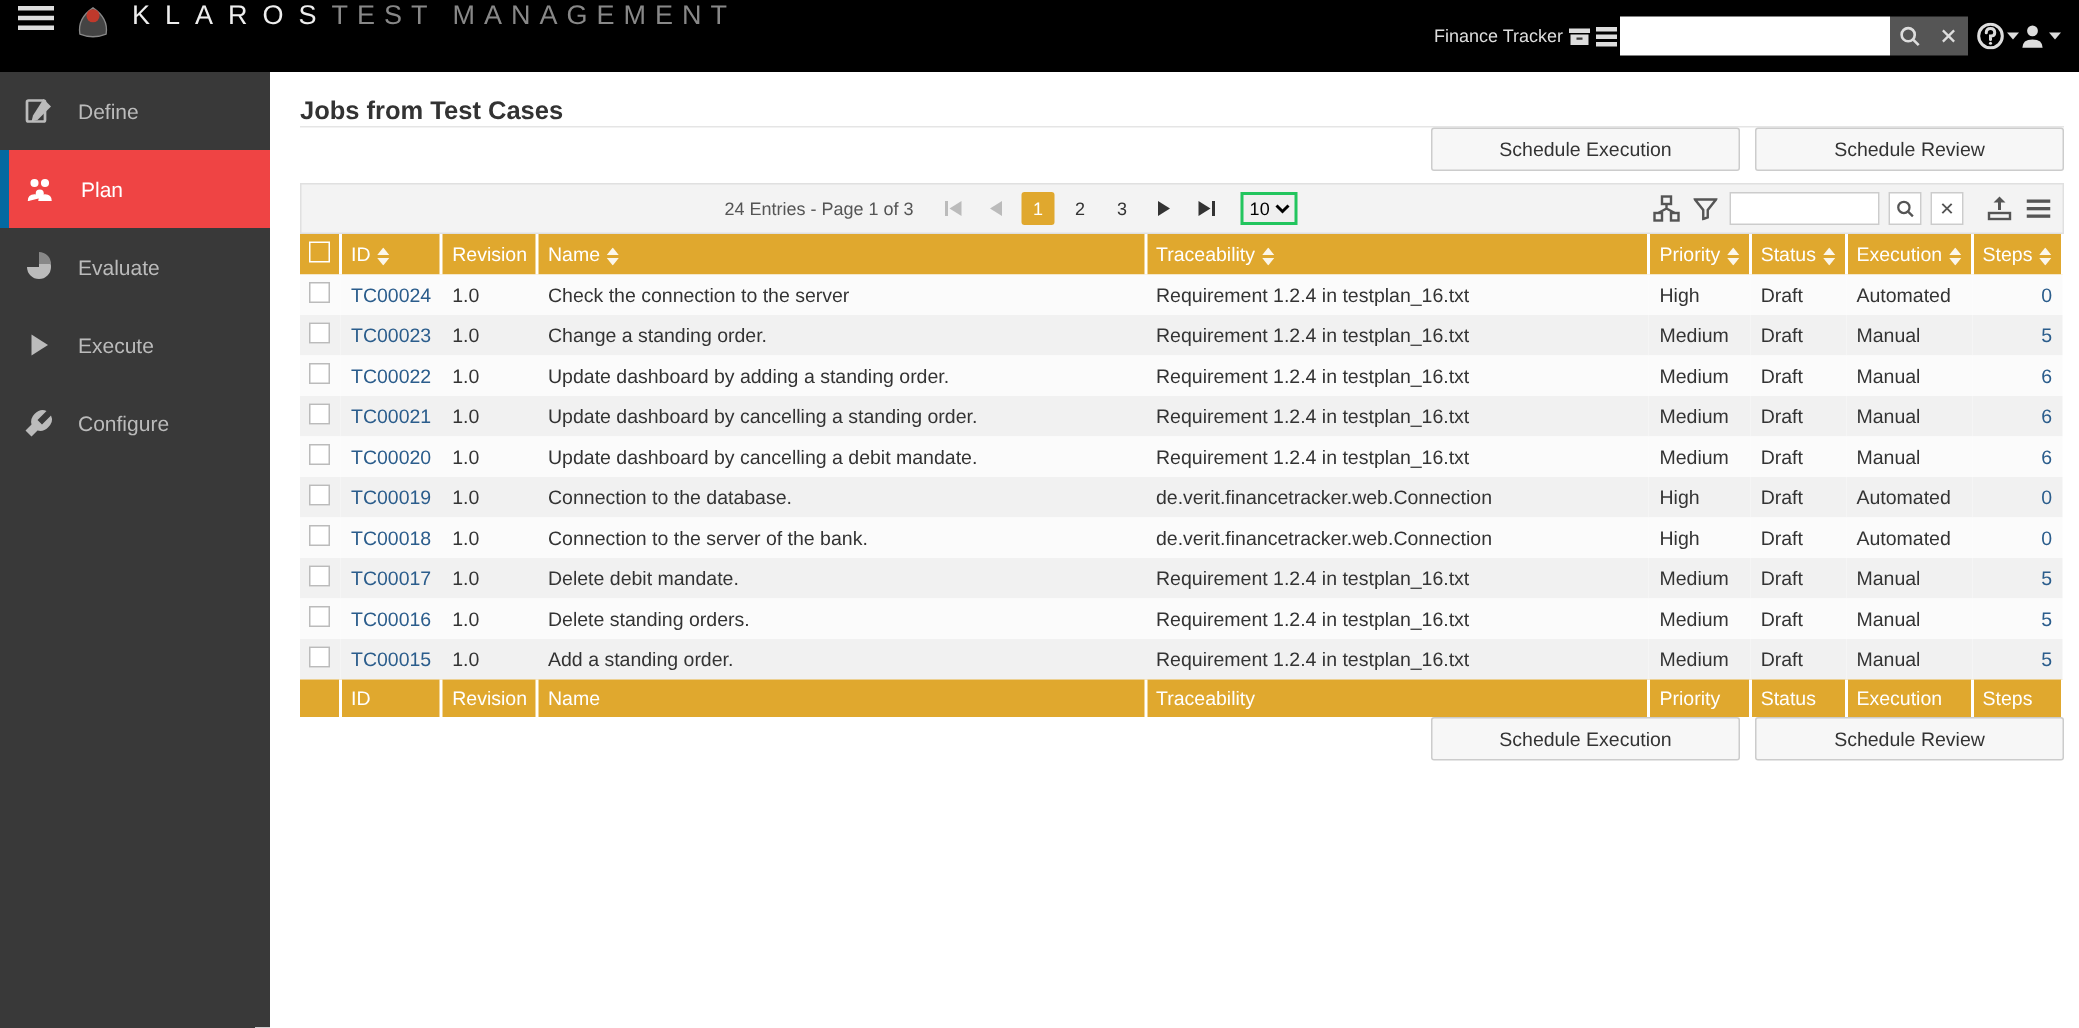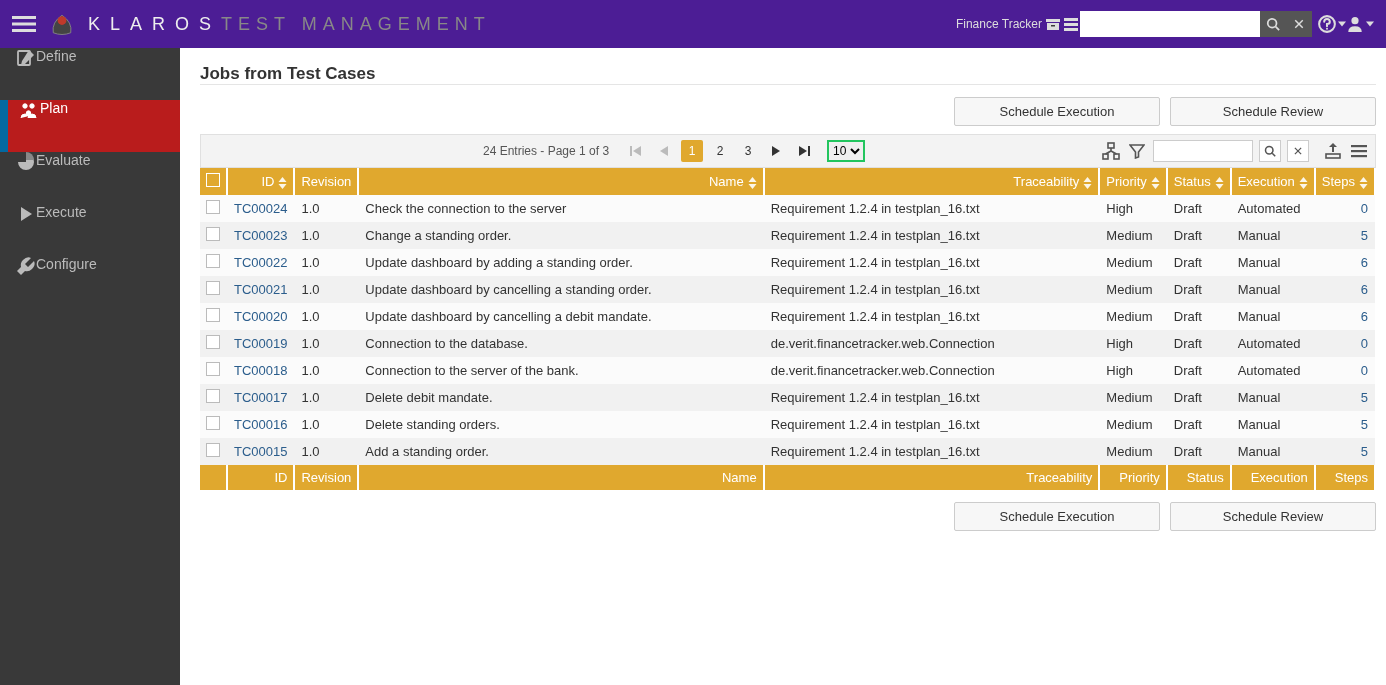--- a/index.html
+++ b/index.html
@@ -1,59 +1,59 @@
 <!DOCTYPE html>
 <html><head>
 <meta charset="utf-8">
 <style>
   * { box-sizing: border-box; margin: 0; padding: 0; }
   html, body { width: 1386px; height: 685px; font-family: Arial, Helvetica, sans-serif; font-size: 13px; color: #333; background: #fff; }
   
-  .topbar { height: 48px; background: #4c1d95; display: flex; align-items: center; padding: 0 12px; color: #ddd; }
+  .topbar { height: 48px; background: #000000; display: flex; padding: 0 12px; color: #ddd; }
   .hamburger { width: 24px; height: 24px; cursor: pointer; margin-right: 12px; }
   .hamburger svg { display:block; }
   .logo { width: 28px; height: 28px; margin-right: 12px; }
   .brand { font-size: 18px; letter-spacing: 10px; color: #eee; }
   .brand-sub { font-size: 18px; letter-spacing: 6px; color: #888; margin-left: 0; }
   .top-right { margin-left: auto; display: flex; align-items: center; }
   .proj-name { color: #ddd; font-size: 12px; margin-right: 2px; }
   .top-icon { width: 18px; height: 18px; display:flex; align-items:center; justify-content:center; cursor:pointer; color:#ddd; }
   .top-icon svg { display:block; }
   .top-search { height: 26px; background:#fff; width: 180px; border:none; padding: 0 6px; font-size:12px; }
   .top-search-btn { width: 26px; height: 26px; background:#555; display:flex; align-items:center; justify-content:center; cursor:pointer; }
   .top-clear-btn { width: 26px; height: 26px; background:#555; display:flex; align-items:center; justify-content:center; cursor:pointer; margin-right:6px;}
   .help, .user { display:flex; align-items:center; gap:2px; cursor:pointer; }
   
   .layout { display:flex; height: calc(100% - 48px); }
   .sidebar { width: 180px; background:#393939; color:#bbb; flex-shrink:0; }
-  .side-item { display:flex; align-items:flex-start; gap:0; height:52px; padding: 0 16px; cursor:pointer; font-size:14px; }
-  .side-item.active { background:#b91c1c; color:#fff; border-left:8px solid #0369a1; padding-left:12px; }
+  .side-item { display:flex; align-items:center; gap:16px; height:52px; padding: 0 16px; cursor:pointer; font-size:14px; }
+  .side-item.active { background:#ef4444; color:#fff; border-left:6px solid #0369a1; padding-left:12px; }
   .side-item svg { width:20px; height:20px; }
   .side-item.active svg { fill:#fff; stroke:#fff; }
   
   .main { flex:1; padding: 16px 10px 20px 20px; overflow:auto; }
   .page-title { font-size: 17px; font-weight:bold; color:#333; border-bottom:1px solid #e5e5e5; }
-  .btn-row { display:flex; justify-content:flex-end; gap:10px; margin-top:12px; margin-bottom:8px; }
+  .btn-row { display:flex; justify-content:flex-end; gap:10px; margin-bottom:8px; }
   .btn { background:#f7f7f7; border:1px solid #ccc; padding: 6px 0; width:206px; text-align:center; cursor:pointer; font-size:13px; color:#333; border-radius:2px; }
   
   .tbl-toolbar { height:34px; background:#f3f3f3; border:1px solid #e0e0e0; display:flex; align-items:center; padding: 0 6px; gap:6px; font-size:12px; color:#555; }
   .spacer-flex { flex:1; }
   .pag-text { margin-right:10px; }
   .pag-btn { width:22px; height:22px; display:flex; align-items:center; justify-content:center; cursor:pointer; }
   .pag-btn.disabled { opacity:0.35; cursor:default; }
   .page-num { width:22px; height:22px; display:flex; align-items:center; justify-content:center; cursor:pointer; color:#333; font-size:12px; border-radius:2px; }
   .page-num.active { background:#e0a82e; color:#fff; }
   .page-size { height:22px; border:2px solid #22c55e; font-size:12px; margin-left:6px; }
   .tool-input { height:22px; width:100px; border:1px solid #ccc; padding:0 4px; font-size:12px; }
   .tool-icon-btn { width:22px; height:22px; border:1px solid #ccc; background:#fff; display:flex; align-items:center; justify-content:center; cursor:pointer; }
   .plain-icon { width:20px; height:20px; display:flex; align-items:center; justify-content:center; cursor:pointer; color:#555; }
   
   table.grid { width:100%; border-collapse:collapse; font-size:13px; }
   table.grid th { background:#e0a82e; color:#fff; font-weight:normal; padding:5px 6px; border-right:2px solid #fff; text-align:left; white-space:nowrap; }
-  table.grid th.center, table.grid td.center { text-align:right; }
+  table.grid th.center, table.grid td.center { text-align:left; }
   table.grid th.right, table.grid td.right { text-align:right; }
   table.grid th .sort { margin-left:4px; opacity:0.9; display:inline-block; vertical-align:middle; }
   table.grid td { padding:5px 6px; border-right:2px solid transparent; white-space:nowrap; }
   table.grid tbody tr:nth-child(odd) { background:#fbfbfb; }
   table.grid tbody tr:nth-child(even) { background:#f1f1f1; }
   .cb { width:14px; height:14px; border:1px solid #bbb; background:#fff; display:inline-block; cursor:pointer; }
   .cb-h { width:14px; height:14px; border:1px solid #fff; background:transparent; display:inline-block; cursor:pointer; }
   .link { color:#2b5d8c; cursor:pointer; }
   .link-num { color:#2b5d8c; cursor:pointer; }
   table.grid tfoot th { background:#e0a82e; color:#fff; font-weight:normal; padding:5px 6px; border-right:2px solid #fff; }

